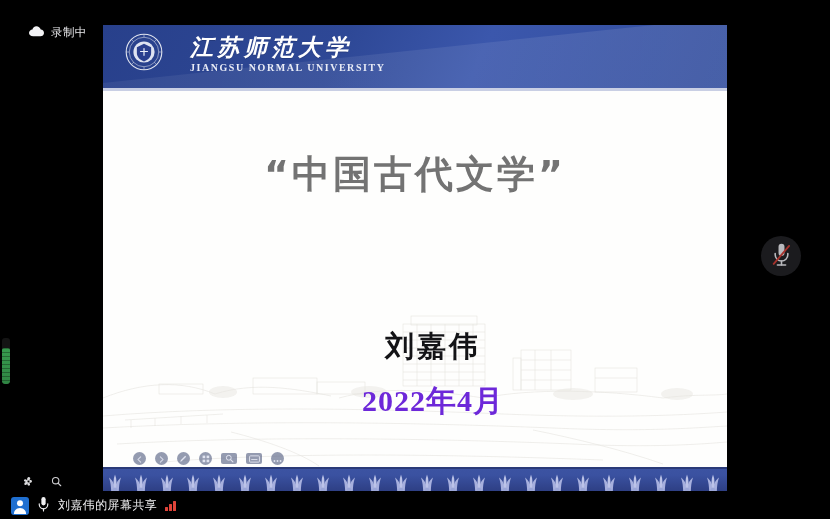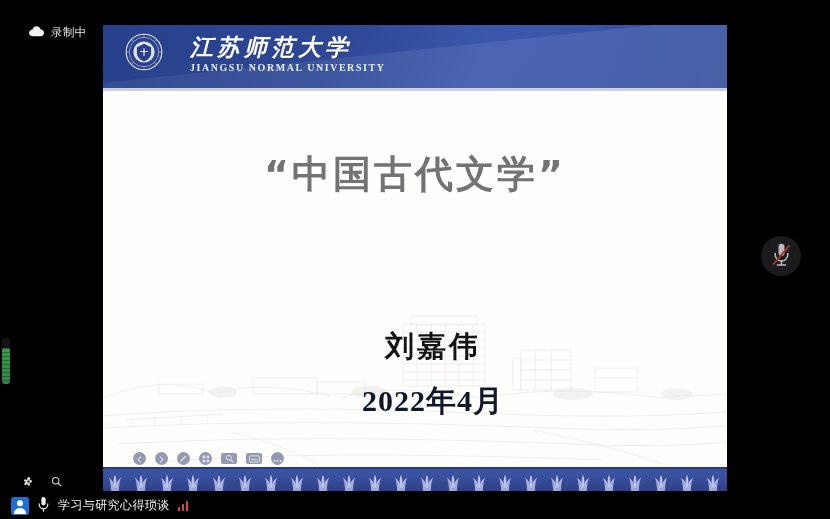--- a/index.html
+++ b/index.html
@@ -136,21 +136,21 @@
     position:absolute; left:0; right:0; top:236px;
     text-align:center;
     padding-left:36px;
   }
   .byline {
     color:#131316; font-family:"DejaVu Sans","Liberation Sans",sans-serif;
     font-weight:700; letter-spacing:3px;
     font-size:29px;
   }
   .byline-date {
-    color:#0f172a; font-family:"Liberation Serif","DejaVu Serif",serif;
+    color:#6d28d9; font-family:"Liberation Serif","DejaVu Serif",serif;
     font-weight:700; letter-spacing:1px;
     font-size:30px; margin-top:14px;
   }
 
   
   #slide-footer-band {
     position:absolute; left:0; bottom:0; width:100%; height:24px;
     background: linear-gradient(#3d54a3 0%, #3a51a0 35%, #2e3f84 100%);
     overflow:hidden;
   }
@@ -493,21 +493,21 @@
         <path d="M2.9 17c0-3.4 2.7-5.9 6.1-5.9s6.1 2.5 6.1 5.9z" fill="#ffffff"></path>
       </svg>
     </div>
     <span>
       <svg width="13" height="16" viewBox="0 0 14 18" aria-hidden="true">
         <rect x="4.6" y="1.2" width="4.8" height="9.4" rx="2.4" fill="#f0f0f2"></rect>
         <path d="M2.2 8.8v0.8a4.8 4.8 0 0 0 9.6 0V8.8" fill="none" stroke="#f0f0f2" stroke-width="1.3" stroke-linecap="round"></path>
         <line x1="7" y1="14.4" x2="7" y2="16.8" stroke="#f0f0f2" stroke-width="1.3" stroke-linecap="round"></line>
       </svg>
     </span>
-    <span id="share-label" class="no-select">学习与研究心得琐谈</span>
+    <span id="share-label" class="no-select">刘嘉伟的屏幕共享</span>
     <span id="signal-bars">
       <i></i>
         <i></i>
         <i></i>
     </span>
   </div>
 
 </div>
 
 </body></html>

